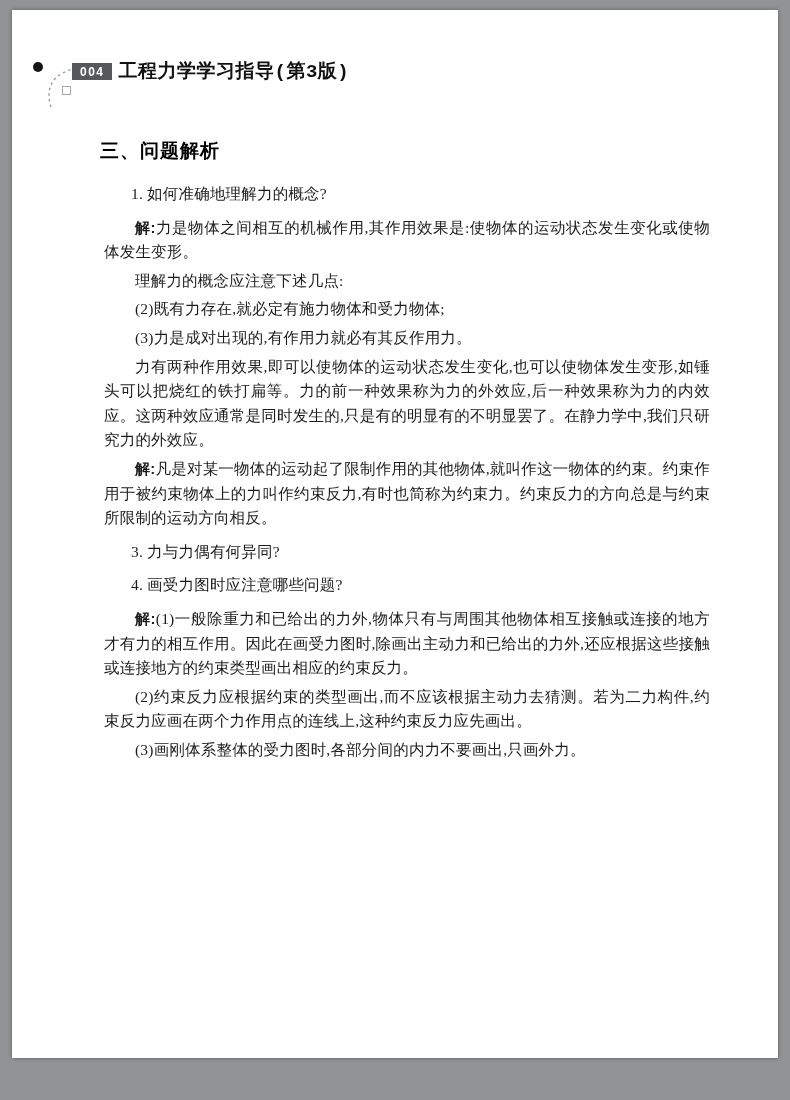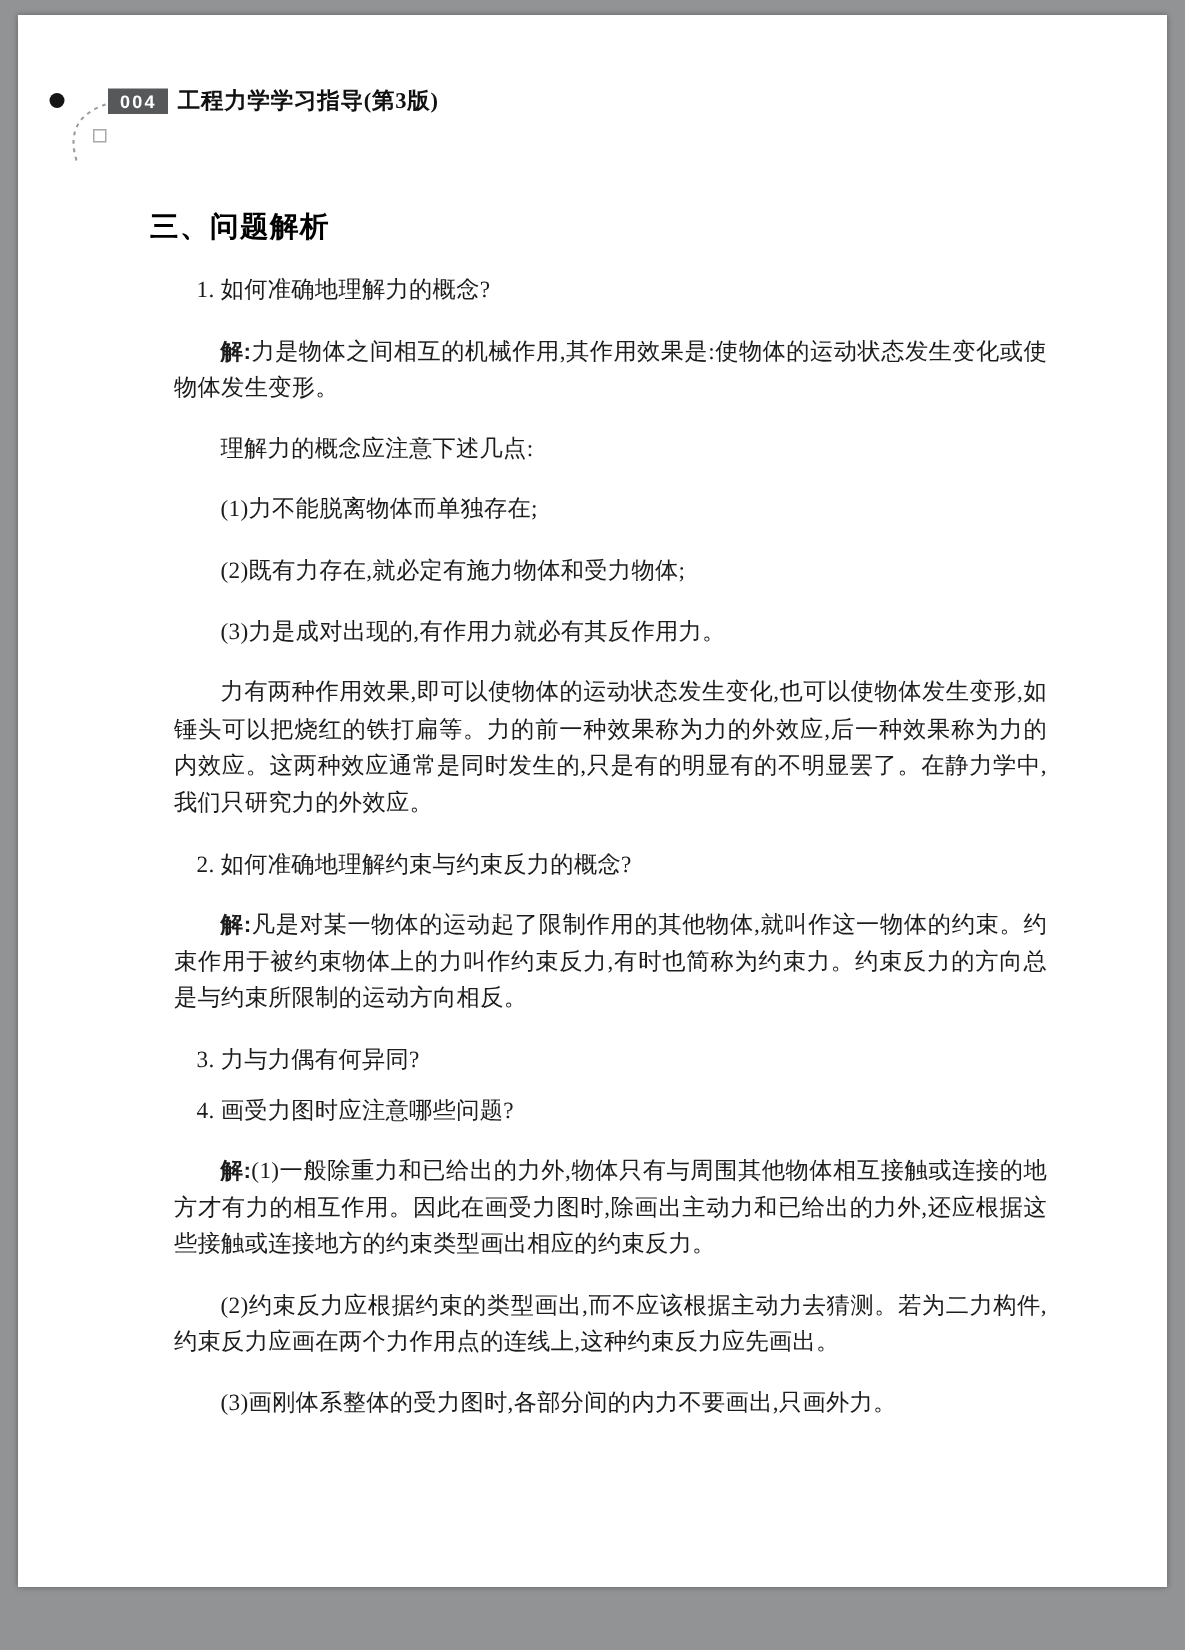--- a/index.html
+++ b/index.html
@@ -65,44 +65,44 @@
     background: #56585a;
     color: #ffffff;
     font-family: "Liberation Sans", "DejaVu Sans", sans-serif;
     font-weight: bold;
     font-size: 12px;
     letter-spacing: 1.5px;
     padding: 3px 7px 2px 8px;
     line-height: 1;
   }
   .booktitle {
-    font-family: Liberation Serif, serif;
+    font-family: Liberation Mono, monospace;
     font-weight: bold;
-    font-size: 15px;
+    font-size: 19px;
     color: #111111;
     letter-spacing: 0.5px;
   }
   
   .content {
     position: absolute;
     top: 128px;
     left: 88px;
     right: 64px;
     color: #1c1c1c;
   }
   .section-title {
     margin: 0 0 18px 0;
     font-family: Liberation Mono, monospace;
     font-weight: bold;
     font-size: 19px;
     color: #000000;
     letter-spacing: 1px;
   }
   .para, .question, .answer {
-    margin: 16px;
+    margin: 4px;
     font-size: 15.5px;
     line-height: 24.6px;
     text-indent: 2em;
     text-align: justify;
     letter-spacing: 0.2px;
   }
   .question {
     margin: 9px 0;
   }
   .answer-label {
@@ -129,25 +129,23 @@
       <span class="pagenum">004</span>
       <span class="booktitle">工程力学学习指导(第3版)</span>
     </div>
 
     <div class="content">
       <h2 class="section-title">三、问题解析</h2>
       <div id="blocks">
           <p class="question">1. 如何准确地理解力的概念?</p>
           <p class="answer"><strong class="answer-label">解:</strong>力是物体之间相互的机械作用,其作用效果是:使物体的运动状态发生变化或使物体发生变形。</p>
           <p class="para">理解力的概念应注意下述几点:</p>
-          <p class="para">(1)力不能脱离物体而单独存在;</p>
           <p class="para">(2)既有力存在,就必定有施力物体和受力物体;</p>
           <p class="para">(3)力是成对出现的,有作用力就必有其反作用力。</p>
           <p class="para">力有两种作用效果,即可以使物体的运动状态发生变化,也可以使物体发生变形,如锤头可以把烧红的铁打扁等。力的前一种效果称为力的外效应,后一种效果称为力的内效应。这两种效应通常是同时发生的,只是有的明显有的不明显罢了。在静力学中,我们只研究力的外效应。</p>
-          <p class="question">2. 如何准确地理解约束与约束反力的概念?</p>
           <p class="answer"><strong class="answer-label">解:</strong>凡是对某一物体的运动起了限制作用的其他物体,就叫作这一物体的约束。约束作用于被约束物体上的力叫作约束反力,有时也简称为约束力。约束反力的方向总是与约束所限制的运动方向相反。</p>
           <p class="question">3. 力与力偶有何异同?</p>
           <p class="question">4. 画受力图时应注意哪些问题?</p>
           <p class="answer"><strong class="answer-label">解:</strong>(1)一般除重力和已给出的力外,物体只有与周围其他物体相互接触或连接的地方才有力的相互作用。因此在画受力图时,除画出主动力和已给出的力外,还应根据这些接触或连接地方的约束类型画出相应的约束反力。</p>
           <p class="para">(2)约束反力应根据约束的类型画出,而不应该根据主动力去猜测。若为二力构件,约束反力应画在两个力作用点的连线上,这种约束反力应先画出。</p>
           <p class="para">(3)画刚体系整体的受力图时,各部分间的内力不要画出,只画外力。</p>
         </div>
     </div>
 
   </div>

